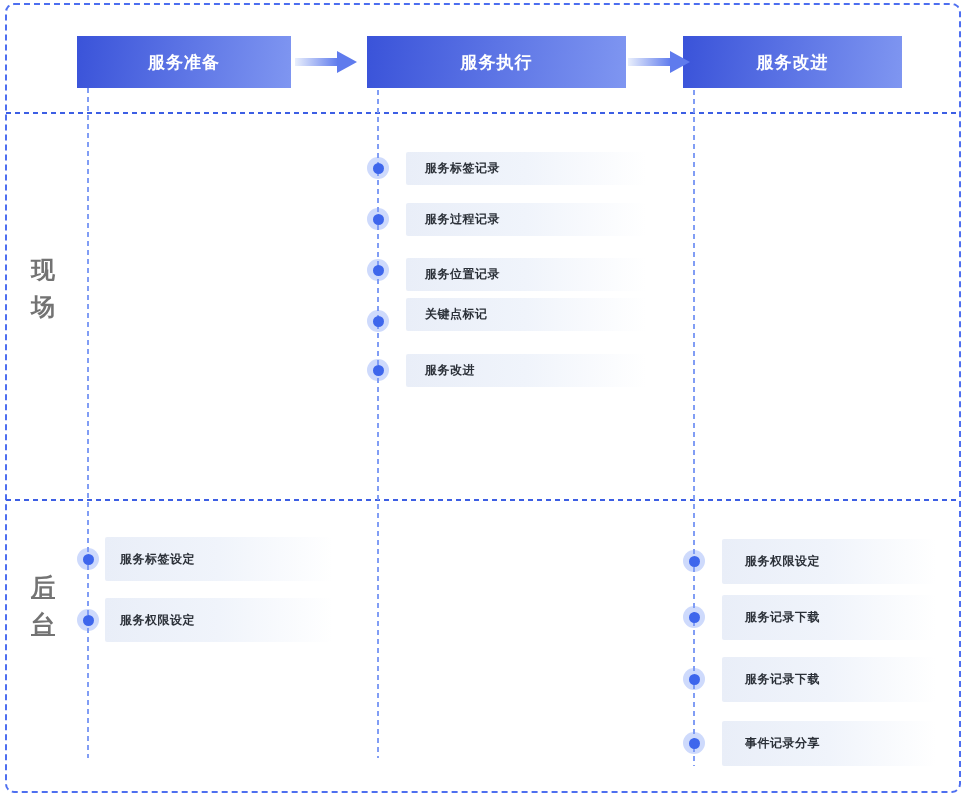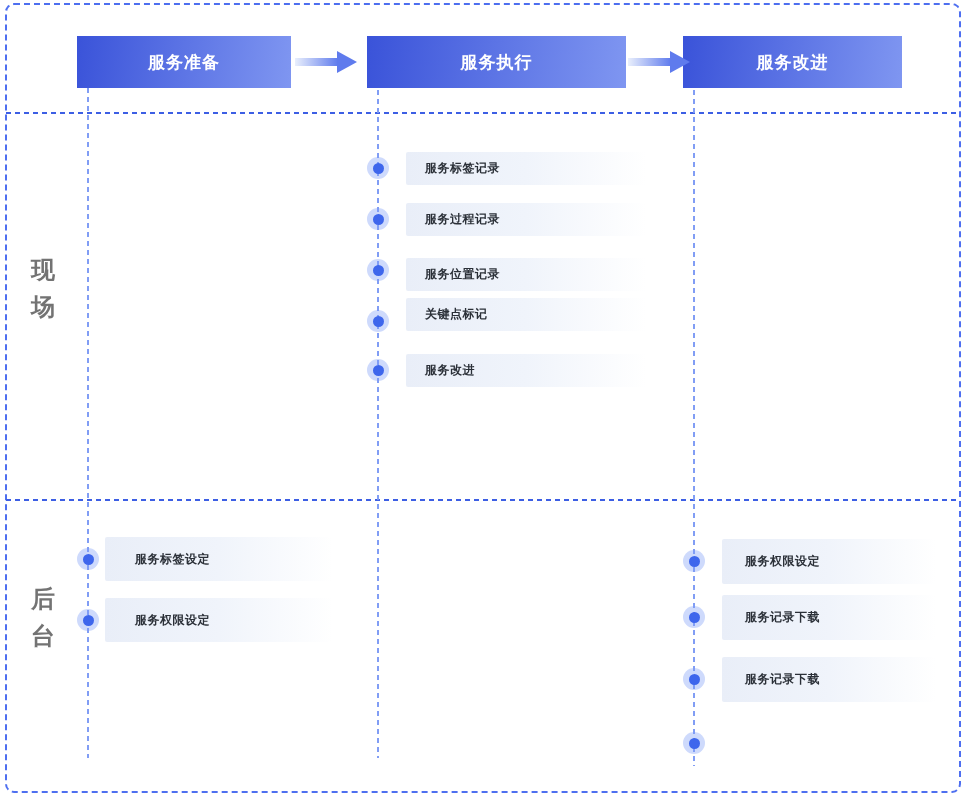--- a/index.html
+++ b/index.html
@@ -50,39 +50,39 @@
     border-top:11px solid transparent; border-bottom:11px solid transparent;
     border-left:20px solid #5F7BED;
   }
   
   .lane-label {
     position:absolute; left:28px; width:30px; text-align:center;
     font-size:24px; font-weight:bold; color:#737373; line-height:37px;
     word-break:break-all;
   }
   .lane-label.l1 { top:251px; }
-  .lane-label.l2 { top:580px; }
+  .lane-label.l2 { top:568px;text-decoration:underline; }
   
   .dot {
     position:absolute; width:22px; height:22px; border-radius:50%;
     background:rgba(125,157,247,0.38);
   }
   .dot::after {
     content:""; position:absolute; left:5.5px; top:5.5px;
     width:11px; height:11px; border-radius:50%; background:#3E66EC;
   }
   
   .item-bar {
     position:absolute; box-sizing:border-box; display:flex; align-items:center;
     padding-left:19px; font-size:12px; font-weight:600; color:#2B3038;
     letter-spacing:0.5px; border-radius:2px;
     background:linear-gradient(90deg,#E9EEF8 0%,#F0F4FB 50%,rgba(255,255,255,0) 100%);
   }
   .item-bar.mid { left:406px; width:240px; height:33px; }
-  .item-bar.bl  { left:105px; width:228px; height:44px; padding-left:30px; }
+  .item-bar.bl  { left:105px; width:228px; height:44px; padding-left:15px; }
   .item-bar.br  { left:722px; width:214px; height:45px; padding-left:23px; }
 </style>
 </head>
 <body>
 
 <div class="canvas">
 
   <div class="outer-border"></div>
 
   <div class="hline header-divider"></div>
@@ -123,14 +123,15 @@
   <div class="dot" style="left:77px; top:609px;"></div>
   <div class="item-bar bl" style="top:598px;">服务权限设定</div>
 
   <div class="dot" style="left:683px; top:550px;"></div>
   <div class="item-bar br" style="top:539px;">服务权限设定</div>
   <div class="dot" style="left:683px; top:606px;"></div>
   <div class="item-bar br" style="top:595px;">服务记录下载</div>
   <div class="dot" style="left:683px; top:668px;"></div>
   <div class="item-bar br" style="top:657px;">服务记录下载</div>
   <div class="dot" style="left:683px; top:732px;"></div>
+  <div class="item-bar br" style="top:721px;">事件记录分享</div>
 
 </div>
 
 </body></html>

